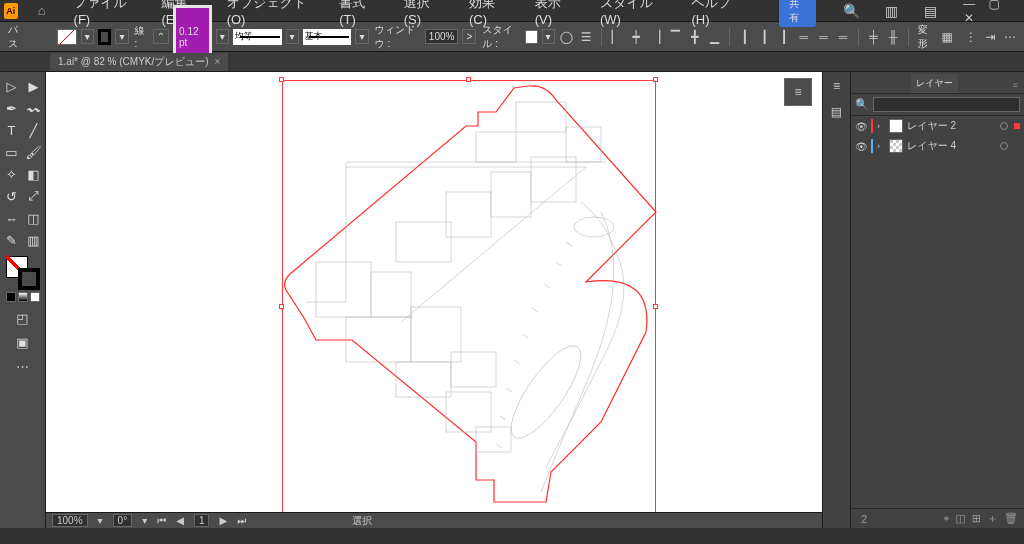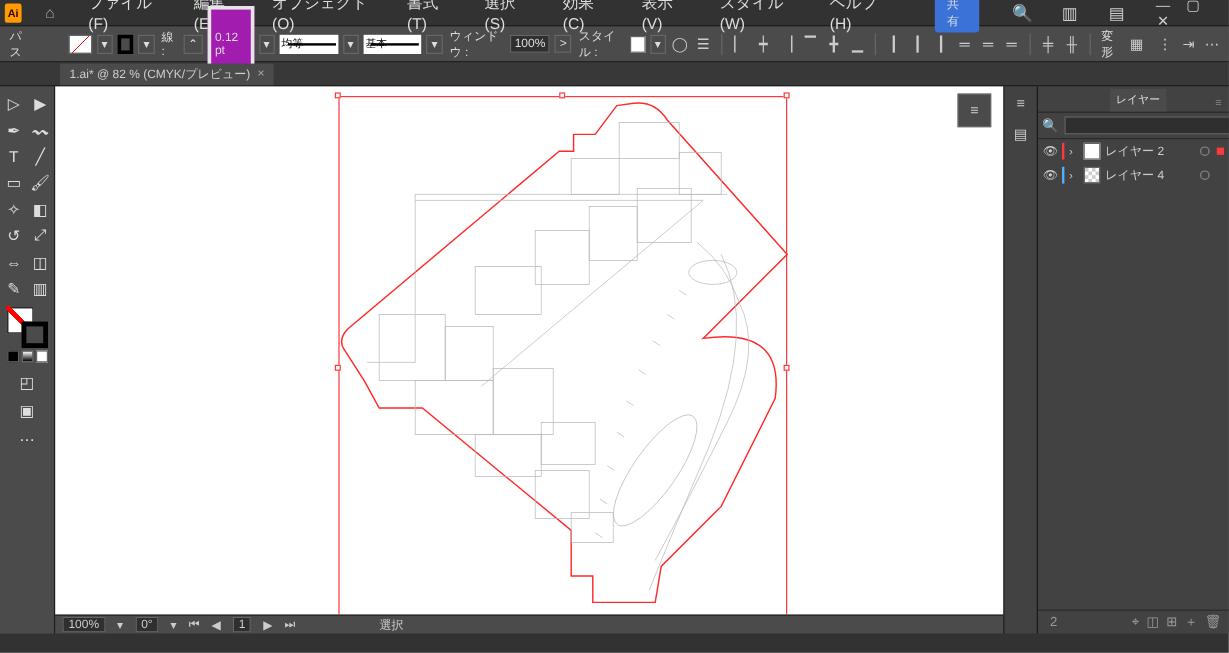--- a/index.html
+++ b/index.html
@@ -52,21 +52,21 @@
 #floatbtn{position:absolute;right:10px;top:6px;width:28px;height:28px;background:#4b4b4b;border:1px solid #666;display:flex;align-items:center;justify-content:center;color:#ccc;font-size:12px}
 
 .selbox{position:absolute;border:1px solid #ff3838}
 .selhandle{position:absolute;width:5px;height:5px;background:#fff;border:1px solid #ff3838}
 
 #status{height:16px;background:#4b4b4b;display:flex;align-items:center;font-size:10px;color:#ccc;padding:0 6px;gap:10px;border-top:1px solid #1a1a1a}
 #status .field{background:#2f2f2f;border:1px solid #666;padding:0 4px}
 
 #sidestack{width:28px;background:#424242;border-left:1px solid #1a1a1a;display:flex;flex-direction:column;align-items:center;padding-top:4px;gap:6px}
 #sidestack .si{width:20px;height:20px;color:#ccc;display:flex;align-items:center;justify-content:center;font-size:12px}
-#layers{width:160px;background:#424242;border-left:1px solid #1a1a1a;display:flex;flex-direction:column}
+#layers{width:174px;background:#424242;border-left:1px solid #1a1a1a;display:flex;flex-direction:column}
 #layers .tabs{height:22px;display:flex;align-items:flex-end;font-size:9px;color:#888;border-bottom:1px solid #2a2a2a}
 #layers .tabs span{padding:3px 5px}
 #layers .tabs span.active{background:#4b4b4b;color:#ddd}
 #layers .search{display:flex;align-items:center;padding:3px 4px;border-bottom:1px solid #2a2a2a}
 #layers .search input{flex:1;background:#2f2f2f;border:1px solid #666;color:#888;font-size:10px;padding:1px 4px}
 #layers .row{display:flex;align-items:center;height:20px;padding:0 4px;gap:4px;color:#ccc;font-size:10px}
 #layers .eye{width:12px;font-size:10px}
 #layers .chev{width:8px;font-size:9px}
 #layers .thumb{width:14px;height:14px;background:#fff;border:1px solid #666}
 #layers .thumb.b{background:repeating-conic-gradient(#ccc 0 25%,#fff 0 50%) 0/6px 6px}
@@ -263,21 +263,21 @@
     <div id="status">
       <span class="field">100%</span>
         <span>▾</span>
       <span class="field">0°</span>
         <span>▾</span>
       <span>⏮</span>
       <span>◀</span>
       <span class="field">1</span>
       <span>▶</span>
       <span>⏭</span>
-      <span style="margin-left:60px">選択</span>
+      <span style="margin-left:96px">選択</span>
     </div>
   </div>
 
   <div id="sidestack">
     <div class="si">≡</div>
     <div class="si">▤</div>
   </div>
 
   <div id="layers">
     <div class="tabs">

